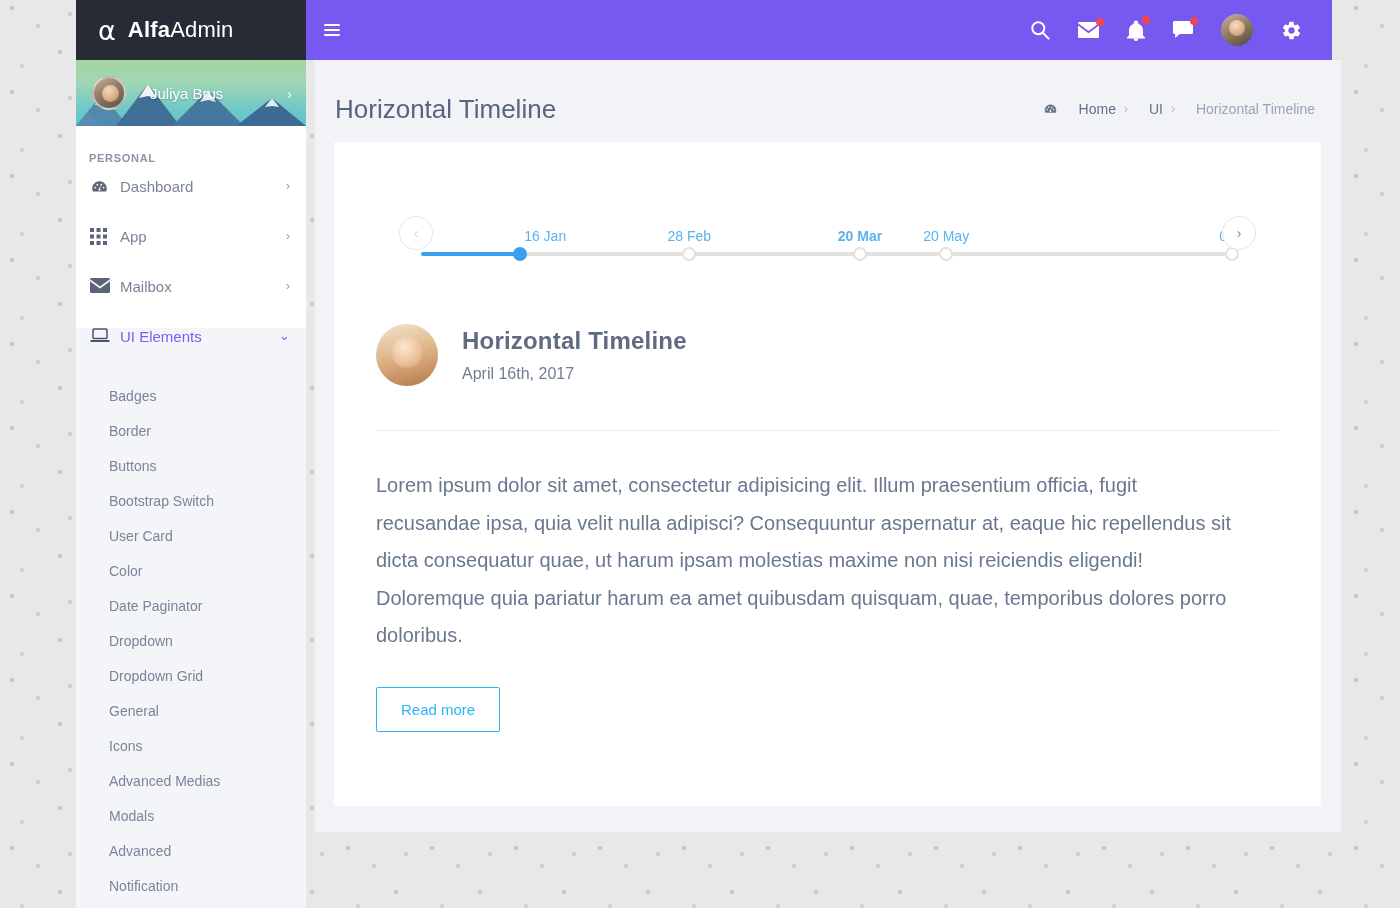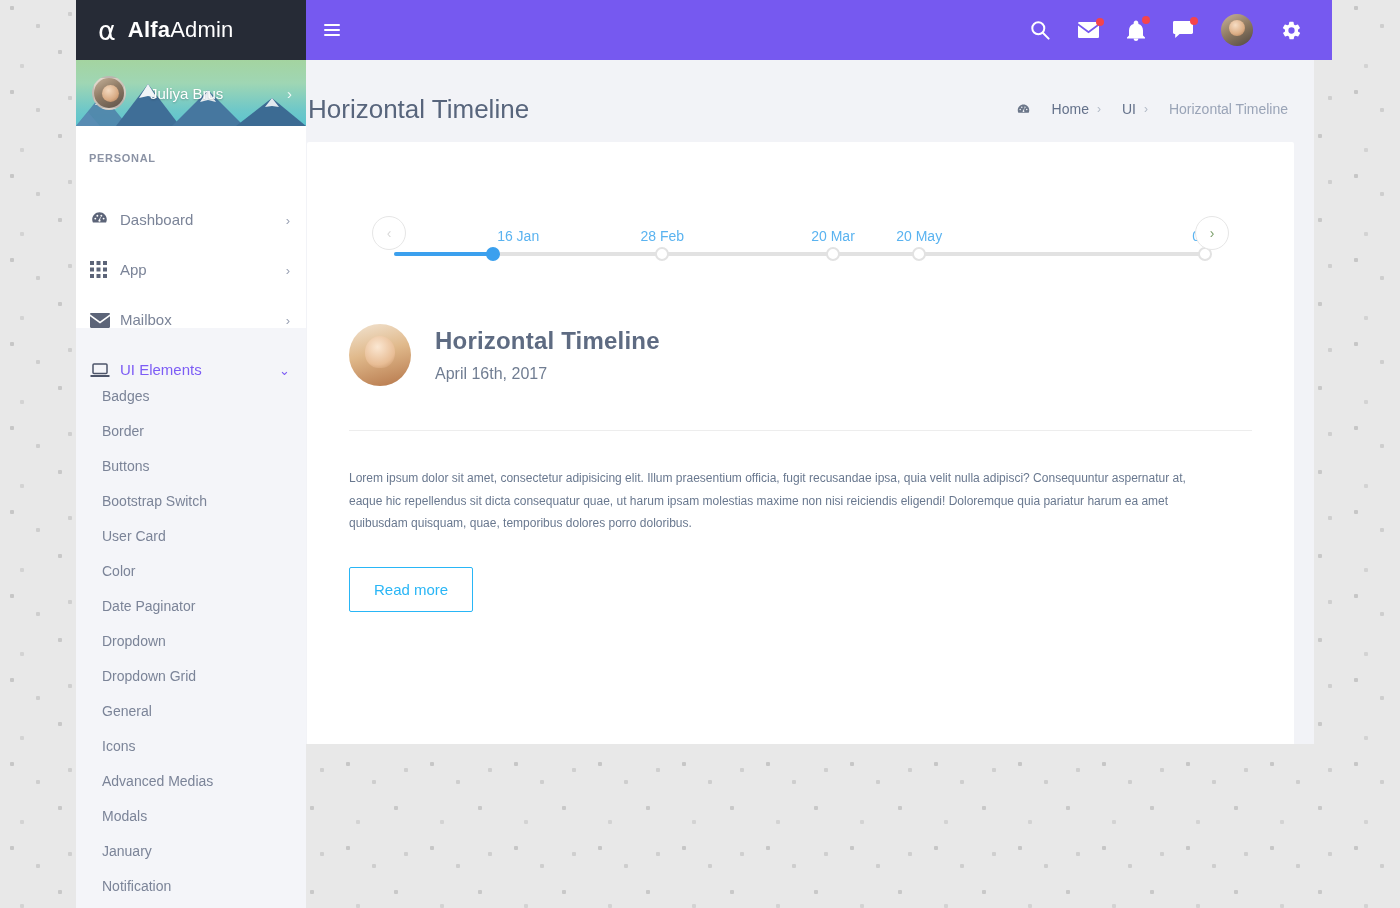--- a/index.html
+++ b/index.html
@@ -100,41 +100,41 @@
   .nav-section {
     font-size: 11px;
     font-weight: 700;
     letter-spacing: .7px;
     color: #8b93a5;
     padding: 26px 0 14px 13px;
   }
 
   .nav-item {
     display: flex;
-    align-items: flex-end;
+    align-items: flex-start;
     height: 50px;
     padding: 0 16px 0 14px;
     color: #7b8498;
     font-size: 15px;
     cursor: pointer;
   }
   .nav-item .ic { width: 30px; flex: none; display: flex; align-items: center; color: #5c6478; }
   .nav-item .lbl { flex: 1; }
   .nav-item .arrow { font-size: 13px; color: #9aa2b4; }
 
   .nav-item.active { background: #f4f5f9; color: #7c5cf5; }
   .nav-item.active .ic { color: #4c5469; }
   .nav-item.active .arrow { color: #7c5cf5; }
 
   .submenu { background: #f4f5f9; padding-bottom: 8px; }
   .submenu-item {
     height: 35px;
     display: flex;
     align-items: center;
-    padding-left: 26px;
+    padding-left: 33px;
     font-size: 14px;
     color: #7b8498;
     cursor: pointer;
   }
 
   
   .topbar {
     position: absolute;
     left: 306px; top: 0;
     width: 1026px; height: 60px;
@@ -160,22 +160,22 @@
   }
   .tb-avatar::after {
     content: ""; position: absolute; left: 8px; top: 6px;
     width: 16px; height: 16px; border-radius: 50%;
     background: radial-gradient(circle at 40% 32%, #f6ddc4 0%, #dcae86 60%, #a8754f 100%);
   }
 
   
   .page {
     position: absolute;
-    left: 288px; top: 60px;
-    width: 1026px; height: 684px;
+    left: 315px; top: 60px;
+    width: 1026px; height: 772px;
     background: #f2f3f7;
     overflow: hidden;
   }
   .page-head {
     display: flex;
     align-items: center;
     padding: 22px 26px 0 20px;
     height: 76px;
   }
   .page-title { font-size: 26px; color: #58657c; font-weight: 400; }
@@ -255,21 +255,21 @@
   }
   .tl-ava::after {
     content: ""; position: absolute; left: 16px; top: 12px;
     width: 30px; height: 32px; border-radius: 50% 50% 45% 45%;
     background: radial-gradient(circle at 42% 34%, #fbe7d2 0%, #e8bd95 65%, #c08a5c 100%);
   }
   .tl-h2 { font-size: 24px; font-weight: 700; color: #5e6b82; letter-spacing: .2px; }
   .tl-date { font-size: 16px; color: #707d92; margin-top: 10px; }
   .tl-divider { height: 1px; background: #ededed; margin: 44px 0 0 0; }
   .tl-body {
-    font-size: 12px;
+    font-size: 20px;
     line-height: 1.88;
     color: #69788f;
     padding-top: 36px;
     max-width: 860px;
   }
   .tl-btn {
     display: inline-block;
     margin-top: 32px;
     padding: 13px 24px;
     border: 1px solid #29b6f6;
@@ -368,21 +368,21 @@
       <div class="submenu-item">Bootstrap Switch</div>
       <div class="submenu-item">User Card</div>
       <div class="submenu-item">Color</div>
       <div class="submenu-item">Date Paginator</div>
       <div class="submenu-item">Dropdown</div>
       <div class="submenu-item">Dropdown Grid</div>
       <div class="submenu-item">General</div>
       <div class="submenu-item">Icons</div>
       <div class="submenu-item">Advanced Medias</div>
       <div class="submenu-item">Modals</div>
-      <div class="submenu-item">January</div>
+      <div class="submenu-item">Advanced</div>
       <div class="submenu-item">Notification</div>
     </div>
   </aside>
 
   <header class="topbar">
     <div class="hamburger">
         <i></i>
         <i></i>
         <i></i>
       </div>
@@ -444,21 +444,21 @@
         <span class="crumb last">Horizontal Timeline</span>
       </nav>
     </div>
 
     <section class="card">
 
       <div class="tl-wrap">
         <div class="tl-labels">
           <span class="tl-label" style="left:calc(22px + 12.2% * (100% - 44px) / 100%);margin-left:25px;">16 Jan</span>
           <span class="tl-label" style="left:calc(22px + 33.0% * (100% - 44px) / 100%);">28 Feb</span>
-          <span class="tl-label" style="left:calc(22px + 54.0% * (100% - 44px) / 100%);">20 Mar</span>
+          <span class="tl-label" style="left:calc(22px + 54.0% * (100% - 44px) / 100%);font-weight:bold;">20 Mar</span>
           <span class="tl-label" style="left:calc(22px + 64.6% * (100% - 44px) / 100%);">20 May</span>
           <span class="tl-label" style="left:calc(22px + 99.8% * (100% - 44px) / 100%);">09 J</span>
         </div>
 
         <div class="tl-track">
           <div class="tl-fill" style="width:12.2%"></div>
           <span class="tl-dot filled" style="left:12.2%"></span>
           <span class="tl-dot" style="left:33.0%"></span>
           <span class="tl-dot" style="left:54.0%"></span>
           <span class="tl-dot" style="left:64.6%"></span>

